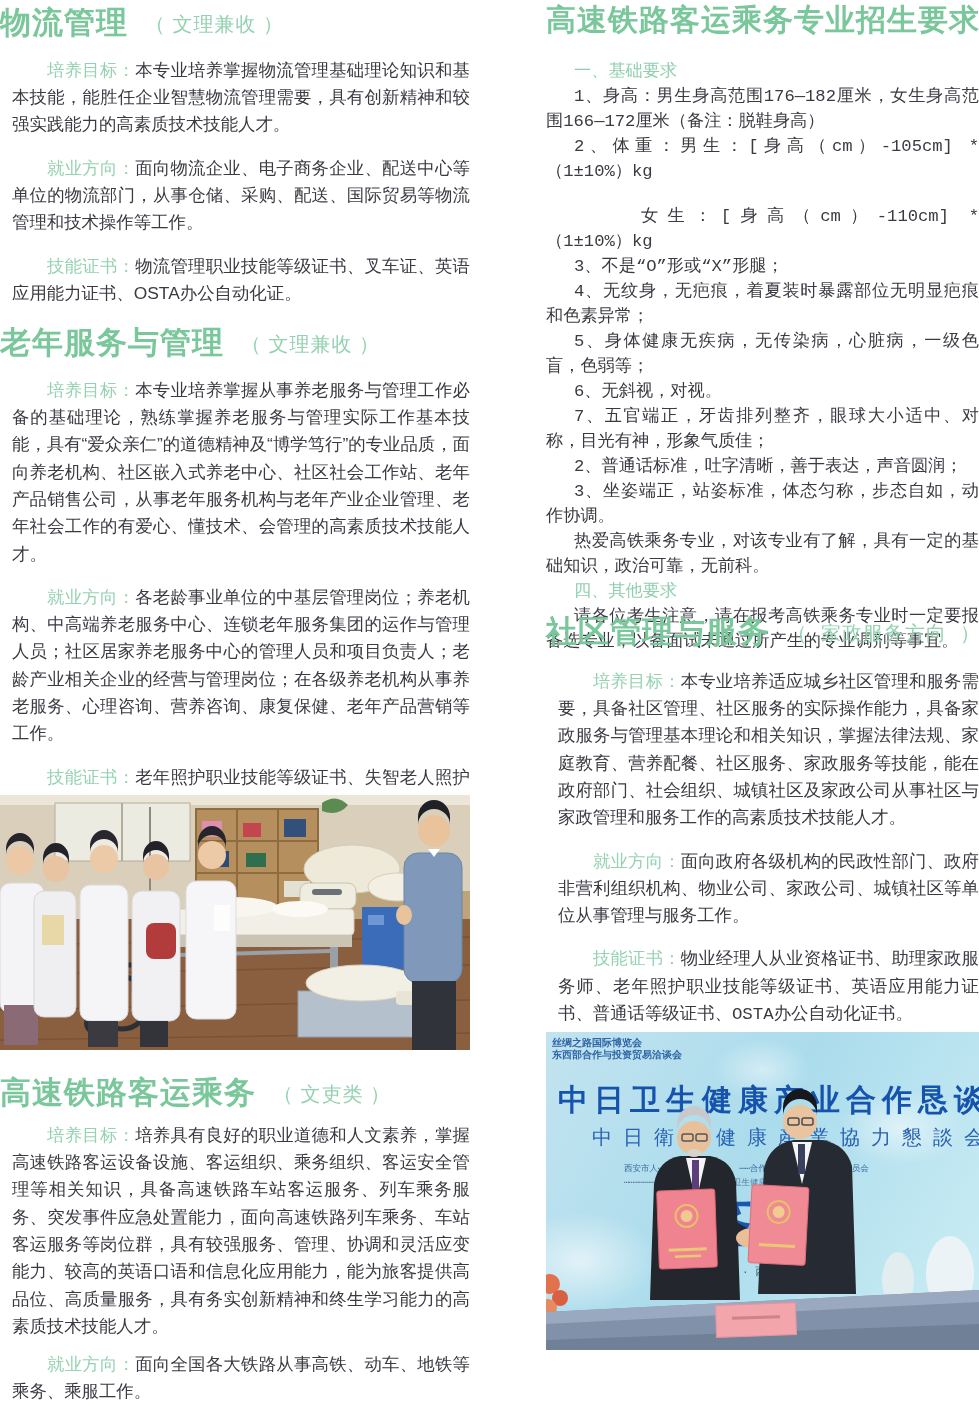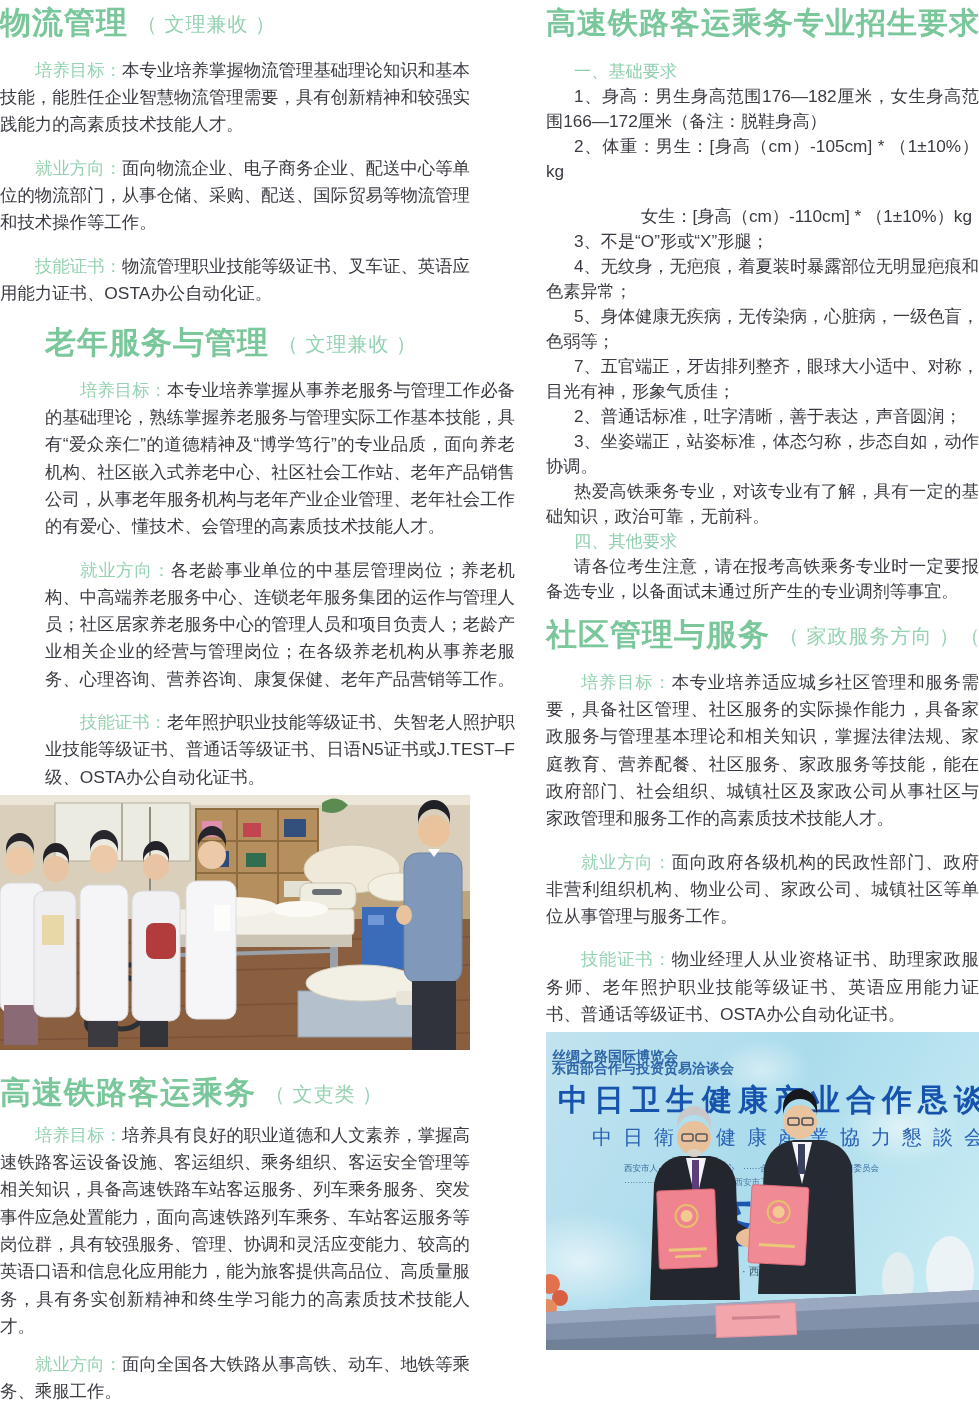--- a/index.html
+++ b/index.html
@@ -2,30 +2,30 @@
 <html><head>
 <meta charset="utf-8">
 <style>
   html,body{margin:0;padding:0;}
   body{
     width:979px;height:1408px;position:relative;overflow:hidden;background:#ffffff;
     font-family:"Liberation Sans","DejaVu Sans",sans-serif;
   }
   .col{position:absolute;top:0;}
   .col-left{left:0;width:470px;height:1408px;}
-  .col-right{left:546px;width:433px;height:1408px;}
+  .col-right{left:546px;width:433px;height:1408px;font-family:Liberation Mono, monospace;}
   section{position:absolute;left:0;width:100%;}
 
   
   .sec-head{margin:0;white-space:nowrap;line-height:1.15;}
   .h-main{font-size:31px;font-weight:bold;color:#79c79a;letter-spacing:1px;}
-  .h-sub{font-size:20px;font-weight:normal;color:#95d2b1;margin-left:9px;vertical-align:2px;letter-spacing:1px;}
-
-  
-  .para{margin:16px 0 0 0;font-size:17.4px;line-height:27.3px;color:#3a3a42;
+  .h-sub{font-size:20px;font-weight:normal;color:#95d2b1;margin-left:17px;vertical-align:2px;letter-spacing:1px;}
+
+  
+  .para{margin:16px 0 0 12px;font-size:17.4px;line-height:27.3px;color:#3a3a42;
         text-align:justify;text-indent:35px;}
   .p-label{color:#95d2b1;}
   #sec-rail .para{margin-top:11px;}
 
   
   .req-title{font-size:30px;}
   .req-list{margin-top:18px;font-size:17.2px;line-height:25px;color:#3a3a42;text-align:justify;}
   .req-head{color:#8fcfad;text-indent:28px;}
   .req-item,.req-para{margin:0;text-indent:28px;}
   .req-item.cont{text-indent:95px;margin-top:20px;}
@@ -35,21 +35,21 @@
   #photo-nursing{top:795px;width:470px;height:255px;}
   #photo-signing{top:1032px;width:433px;height:318px;}
 
   
   .p2-bg{position:absolute;inset:0;
     background:
       radial-gradient(90px 55px at 82% 30%, rgba(255,255,255,.55), transparent 70%),
       radial-gradient(110px 70px at 8% 72%, rgba(255,255,255,.6), transparent 70%),
       radial-gradient(70px 45px at 50% 12%, rgba(255,255,255,.45), transparent 70%),
       linear-gradient(120deg,#c2e3ef 0%,#abdcec 45%,#cdeef5 100%);}
-  .p2-corner{position:absolute;left:6px;top:6px;font-size:14px;line-height:12px;color:#2f66a8;font-weight:bold;margin-top:12px;}
+  .p2-corner{position:absolute;left:6px;top:6px;font-size:10px;line-height:12px;color:#2f66a8;font-weight:bold;}
   .p2-banner1{position:absolute;left:12px;top:48px;font-size:30px;font-weight:bold;color:#1553ad;
               letter-spacing:6px;white-space:nowrap;}
   .p2-banner2{position:absolute;left:46px;top:92px;font-size:20px;color:#2a62b4;
               letter-spacing:11px;white-space:nowrap;}
   .p2-host{position:absolute;left:78px;width:360px;font-size:8.5px;color:#3a6ca0;white-space:nowrap;}
   .p2-host1{top:131px;}
   .p2-host2{top:145px;color:#55789f;}
   .p2-bigchar{position:absolute;left:150px;top:152px;font-size:56px;font-weight:bold;color:#1a57b0;}
   .p2-location{position:absolute;left:196px;top:232px;font-size:11px;color:#3e5a74;}
   .p2-people{position:absolute;inset:0;}
@@ -61,21 +61,21 @@
 
   <section id="sec-logistics" style="top:4px;">
     <h1 class="sec-head">
       <span class="h-main">物流管理</span><span class="h-sub">（ 文理兼收 ）</span>
     </h1>
     <p class="para"><span class="p-label">培养目标：</span><span>本专业培养掌握物流管理基础理论知识和基本技能，能胜任企业智慧物流管理需要，具有创新精神和较强实践能力的高素质技术技能人才。</span></p>
     <p class="para"><span class="p-label">就业方向：</span><span>面向物流企业、电子商务企业、配送中心等单位的物流部门，从事仓储、采购、配送、国际贸易等物流管理和技术操作等工作。</span></p>
     <p class="para"><span class="p-label">技能证书：</span><span>物流管理职业技能等级证书、叉车证、英语应用能力证书、OSTA办公自动化证。</span></p>
   </section>
 
-  <section id="sec-elder" style="top:324px;padding-left:45px;">
+  <section id="sec-elder" style="top:324px;">
     <h1 class="sec-head">
       <span class="h-main">老年服务与管理</span><span class="h-sub">（ 文理兼收 ）</span>
     </h1>
     <p class="para"><span class="p-label">培养目标：</span><span>本专业培养掌握从事养老服务与管理工作必备的基础理论，熟练掌握养老服务与管理实际工作基本技能，具有“爱众亲仁”的道德精神及“博学笃行”的专业品质，面向养老机构、社区嵌入式养老中心、社区社会工作站、老年产品销售公司，从事老年服务机构与老年产业企业管理、老年社会工作的有爱心、懂技术、会管理的高素质技术技能人才。</span></p>
     <p class="para"><span class="p-label">就业方向：</span><span>各老龄事业单位的中基层管理岗位；养老机构、中高端养老服务中心、连锁老年服务集团的运作与管理人员；社区居家养老服务中心的管理人员和项目负责人；老龄产业相关企业的经营与管理岗位；在各级养老机构从事养老服务、心理咨询、营养咨询、康复保健、老年产品营销等工作。</span></p>
     <p class="para"><span class="p-label">技能证书：</span><span>老年照护职业技能等级证书、失智老人照护职业技能等级证书、普通话等级证书、日语N5证书或J.TEST–F级、OSTA办公自动化证书。</span></p>
   </section>
 
   <div class="photo" id="photo-nursing">
     <svg viewBox="0 0 470 255" width="470" height="255">
@@ -200,20 +200,21 @@
       <span class="h-main req-title">高速铁路客运乘务专业招生要求</span>
     </h1>
     <div class="req-list">
       <div class="req-head">一、基础要求</div>
       <p class="req-item">1、身高：男生身高范围176—182厘米，女生身高范围166—172厘米（备注：脱鞋身高）</p>
       <p class="req-item">2、体重：男生：[身高（cm）-105cm] * （1±10%）kg</p>
       <p class="req-item cont">女生：[身高（cm）-110cm] * （1±10%）kg</p>
       <p class="req-item">3、不是“O”形或“X”形腿；</p>
       <p class="req-item">4、无纹身，无疤痕，着夏装时暴露部位无明显疤痕和色素异常；</p>
       <p class="req-item">5、身体健康无疾病，无传染病，心脏病，一级色盲，色弱等；</p>
+      <p class="req-item">6、无斜视，对视。</p>
 
       <p class="req-item">7、五官端正，牙齿排列整齐，眼球大小适中、对称，目光有神，形象气质佳；</p>
       <p class="req-item">2、普通话标准，吐字清晰，善于表达，声音圆润；</p>
       <p class="req-item">3、坐姿端正，站姿标准，体态匀称，步态自如，动作协调。</p>
 
       <p class="req-para">热爱高铁乘务专业，对该专业有了解，具有一定的基础知识，政治可靠，无前科。</p>
 
       <div class="req-head">四、其他要求</div>
       <p class="req-para">请各位考生注意，请在报考高铁乘务专业时一定要报备选专业，以备面试未通过所产生的专业调剂等事宜。</p>
     </div>

